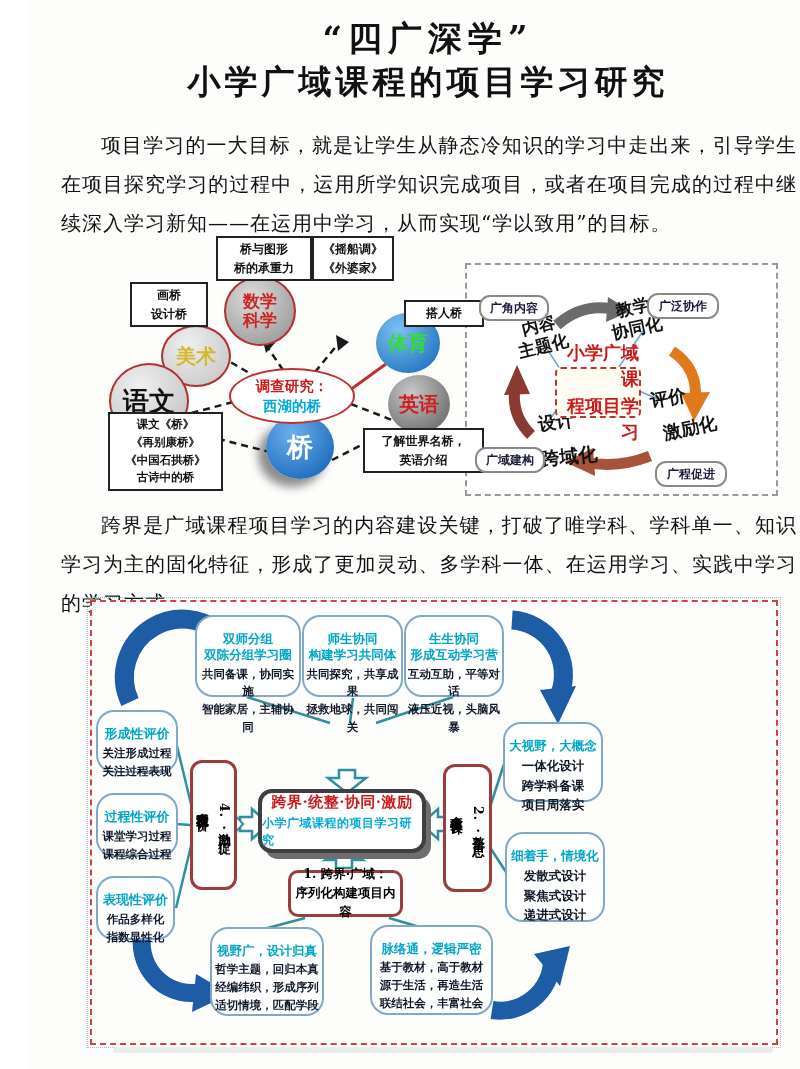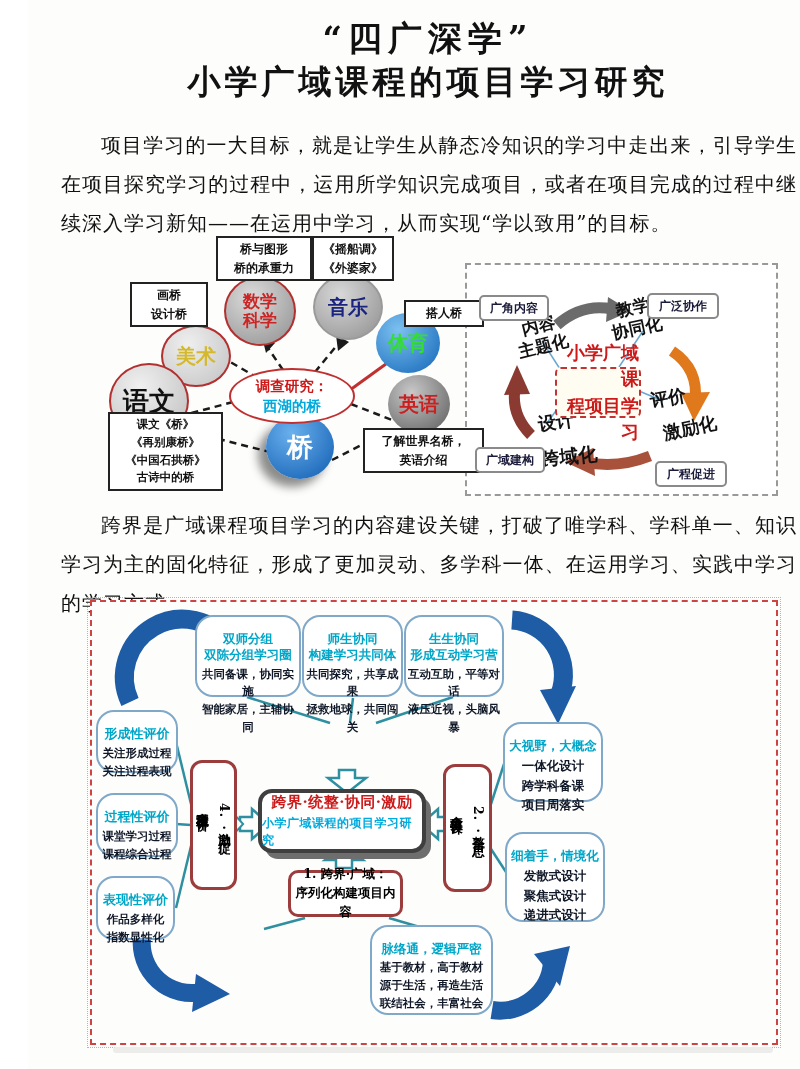--- a/index.html
+++ b/index.html
@@ -15,21 +15,21 @@
   .mindmap{left:80px;top:232px;width:360px;height:268px;}
   .mlabel{position:absolute;background:#fff;border:2px solid #222;font-weight:bold;font-size:12px;
           line-height:1.55;text-align:center;padding:2px 7px;z-index:3;}
   .circle{position:absolute;border-radius:50%;display:flex;align-items:center;justify-content:center;
           text-align:center;font-weight:bold;z-index:2;line-height:1.1;}
   .m-ellipse{position:absolute;left:121px;top:136px;width:122px;height:52px;background:#fff;
              border:2.5px solid #c03030;border-radius:50%;z-index:2;display:flex;flex-direction:column;
              align-items:center;justify-content:center;font-weight:bold;font-size:14.5px;line-height:1.35;}
   
   .cycle{left:437px;top:263px;width:309px;height:229px;border:2px dashed #999;background:#fff;}
-  .callout{position:absolute;background:#fff;border:2px solid #8a8a8a;border-radius:5px;font-weight:bold;
+  .callout{position:absolute;background:#fff;border:2px solid #8a8a8a;border-radius:11px;font-weight:bold;
            font-size:12px;display:flex;align-items:center;justify-content:center;color:#1a1a3a;z-index:3;}
   .cyc-lbl{position:absolute;font-weight:bold;color:#111;text-align:center;z-index:2;line-height:1.25;}
   .cyc-center{position:absolute;left:88px;top:102px;width:82px;height:47px;background:#fffdf2;
               border:2px dashed #c23434;border-radius:6px;display:flex;align-items:center;justify-content:center;
               font-weight:bold;font-size:18px;color:#cc1a1a;text-align:right;line-height:1.45;z-index:3;}
   
   .fw{left:62px;top:600px;width:684px;height:441px;border:2px dashed #cc4444;outline:1px dotted #b5b5b5;
       outline-offset:2px;background:#fdfdfc;}
   .bubble{position:absolute;background:#fff;border:2px solid #7fa8c9;border-radius:18px;
           padding:14px 2px;text-align:center;z-index:2;box-sizing:border-box;}
@@ -86,21 +86,20 @@
     <div class="mlabel" style="left:296px;top:68px;width:62px">搭人桥</div>
     <div class="mlabel pre" style="left:0px;top:180px;width:97px;font-size:11.5px">课文《桥》
 《再别康桥》
 《中国石拱桥》
 古诗中的桥</div>
     <div class="mlabel pre" style="left:255px;top:196px;width:103px">了解世界名桥，
 英语介绍</div>
 
     <div class="circle pre" style="left:116px;top:44px;width:68px;height:66px;background:radial-gradient(circle at 38% 30%,#dcdcdc,#8f8f8f);border:2.5px solid #b23030;color:#cc2525;font-size:17px">数学
 科学</div>
-    <div class="circle" style="left:205px;top:42px;width:66px;height:62px;background:radial-gradient(circle at 38% 30%,#d8d8d8,#8f8f8f);border:2px solid #9a9a9a;color:#1a237e;font-size:20px">音乐</div>
     <div class="circle" style="left:53px;top:93px;width:66px;height:58px;background:radial-gradient(circle at 38% 30%,#efefef,#c2c2c2);border:2.5px solid #b23030;color:#d4b92e;font-size:20px">美术</div>
     <div class="circle" style="left:1px;top:131px;width:76px;height:72px;background:radial-gradient(circle at 38% 30%,#f0f0f0,#bdbdbd);border:2.5px solid #b23030;color:#111;font-size:26px">语文</div>
     <div class="circle" style="left:268px;top:81px;width:64px;height:60px;background:radial-gradient(circle at 35% 28%,#7cc0f0,#1266b8);color:#33dd33;font-size:20px">体育</div>
     <div class="circle" style="left:280px;top:143px;width:62px;height:58px;background:radial-gradient(circle at 38% 30%,#c8c8c8,#5a5a5a);color:#cc2020;font-size:20px">英语</div>
     <div class="circle" style="left:158px;top:183px;width:68px;height:64px;background:radial-gradient(circle at 38% 28%,#6ab0ee,#0f5cb0);color:#fff;font-size:26px;box-shadow:-8px 8px 10px rgba(0,0,0,0.45)">桥</div>
 
     <div class="m-ellipse">
       <span style="color:#cc1a1a">调查研究：</span>
       <span style="color:#00aadd">西湖的桥</span>
     </div>
@@ -220,20 +219,26 @@
 跨学科备课
 项目周落实</div>
     </div>
     <div class="bubble" style="left:413px;top:230px;width:100px;height:90px">
       <div class="b-title">细着手，情境化</div>
       <div class="b-body pre" style="font-size:12.5px">发散式设计
 聚焦式设计
 递进式设计</div>
     </div>
 
+    <div class="bubble" style="left:118px;top:325px;width:114px;height:89px">
+      <div class="b-title">视野广，设计归真</div>
+      <div class="b-body pre">哲学主题，回归本真
+经编纬织，形成序列
+适切情境，匹配学段</div>
+    </div>
     <div class="bubble" style="left:278px;top:323px;width:123px;height:90px">
       <div class="b-title">脉络通，逻辑严密</div>
       <div class="b-body pre">基于教材，高于教材
 源于生活，再造生活
 联结社会，丰富社会</div>
     </div>
 
     <div class="rbox pre" style="left:196px;top:268px;width:115px;height:47px">1. 跨界·广域：
 序列化构建项目内容</div>
     <div class="vbox pre" style="left:98px;top:158px;width:47px;height:130px">4. 激励·广促：

